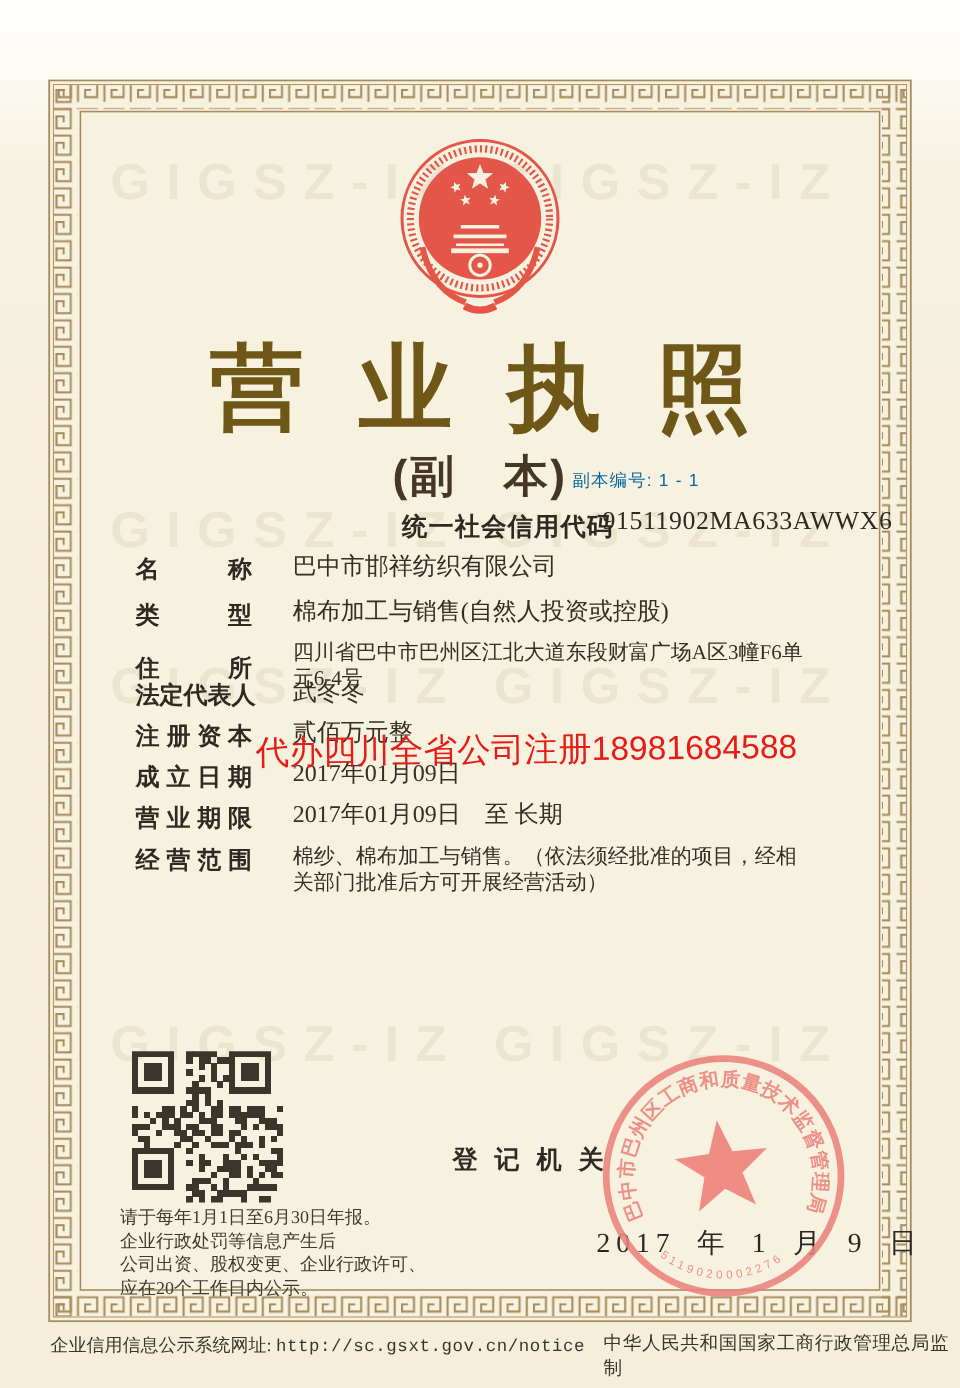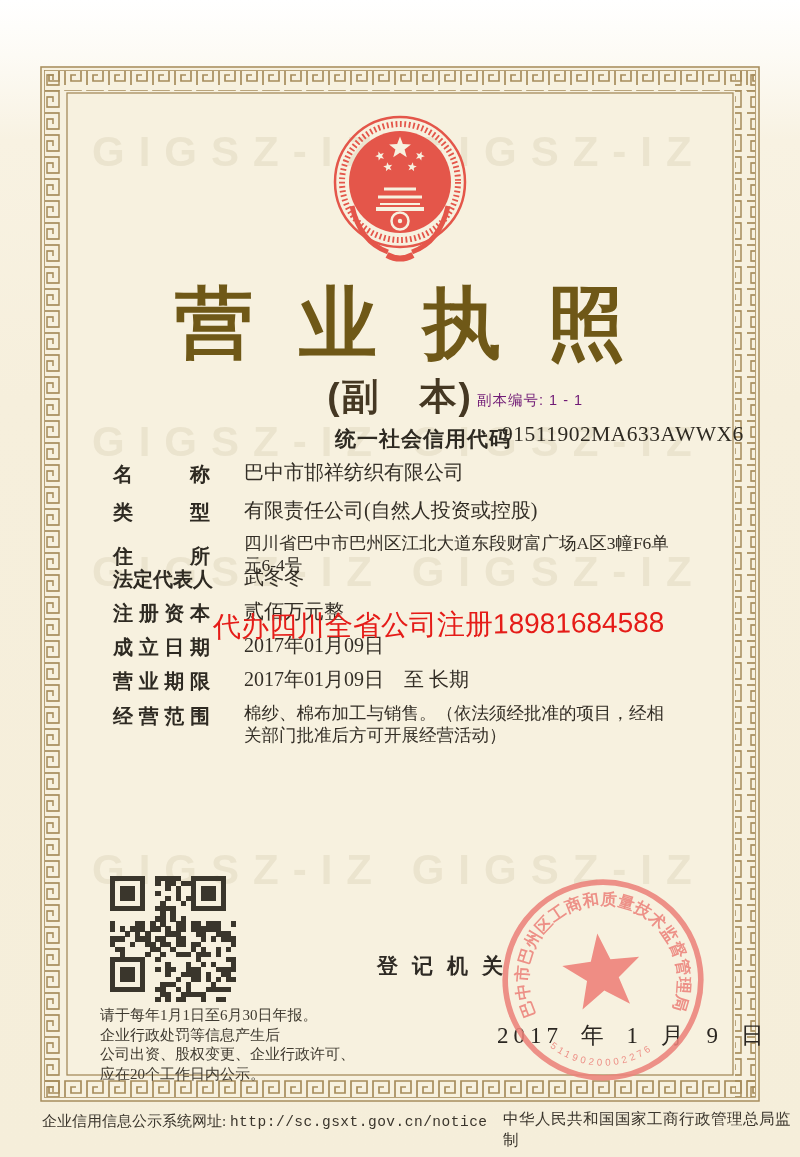--- a/index.html
+++ b/index.html
@@ -14,21 +14,21 @@
   .frame-svg{left:40px;top:66px;}
   
   .wm{left:92px;width:630px;height:50px;overflow:hidden;white-space:nowrap;
       font-weight:bold;font-size:42px;letter-spacing:14px;color:rgba(163,147,104,0.14);}
   
   .emblem{left:330px;top:112px;}
   
   .title{left:0;top:272px;width:800px;text-align:center;font-size:78px;font-weight:bold;
          color:#6f5817;letter-spacing:46px;padding-left:46px;box-sizing:border-box;white-space:nowrap;}
   .subtitle{left:0;top:372px;width:800px;text-align:center;font-size:37px;font-weight:bold;color:#453823;letter-spacing:2px;}
-  .copyno{left:477px;top:391px;font-size:14.5px;color:#701a75;letter-spacing:1px;}
+  .copyno{left:477px;top:391px;font-size:14.5px;color:#0369a1;letter-spacing:1px;}
   .cclabel{left:335px;top:425px;font-size:21px;font-weight:bold;color:#2e2a22;letter-spacing:1px;}
   .ccvalue{left:502px;top:422px;font-size:21.5px;font-family:"Liberation Serif",serif;color:#2e2a22;letter-spacing:0.5px;}
   
   .row{position:absolute;left:113px;width:560px;display:flex;align-items:flex-start;}
   .flabel{width:97px;font-size:20px;font-weight:bold;color:#2e2a22;flex:none;}
   .jlabel{display:flex;justify-content:space-between;}
   .fvalue{margin-left:34px;width:442px;font-size:20px;line-height:23px;
           font-family:"Liberation Serif",serif;color:#332e26;}
   .fvalue.small{font-size:17.5px;line-height:21.5px;}
   .row-c .flabel{margin-top:10px;}
@@ -116,21 +116,21 @@
       <span>名</span>
       <span>称</span>
     </div>
   <div class="fvalue">巴中市邯祥纺织有限公司</div>
 </div>
 <div class="row" style="top:499px">
   <div class="flabel jlabel">
       <span>类</span>
       <span>型</span>
     </div>
-  <div class="fvalue">有限责任公司(自然人投资或控股)</div>
+  <div class="fvalue">棉布加工与销售(自然人投资或控股)</div>
 </div>
 <div class="row row-c" style="top:533px">
   <div class="flabel jlabel">
       <span>住</span>
       <span>所</span>
     </div>
   <div class="fvalue small">四川省巴中市巴州区江北大道东段财富广场A区3幢F6单元6-4号</div>
 </div>
 <div class="row" style="top:566px">
   <div class="flabel jlabel">

